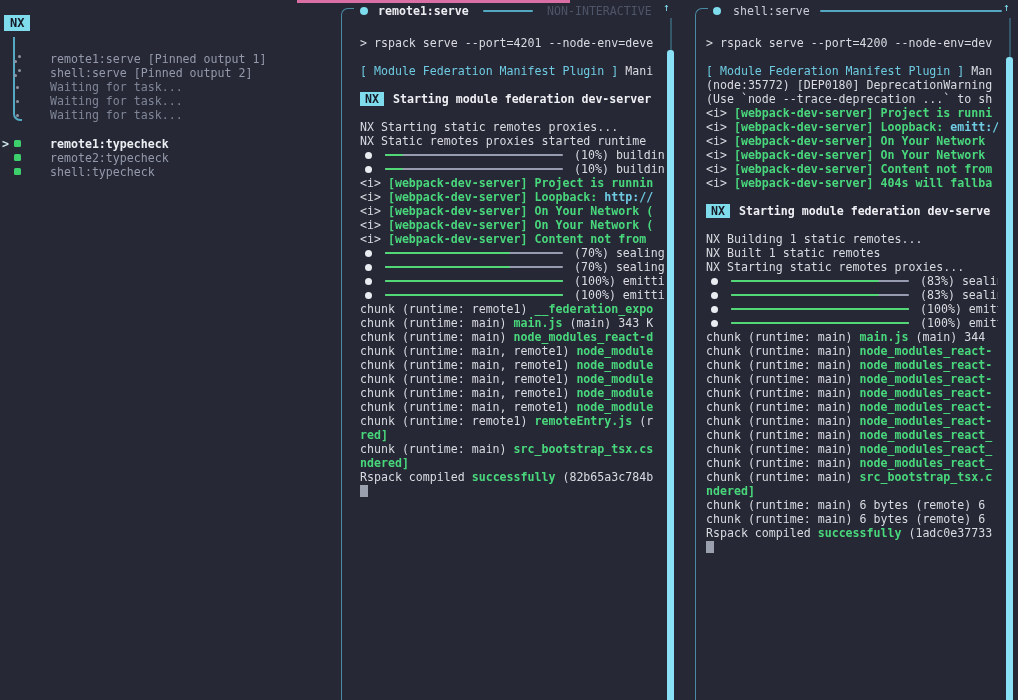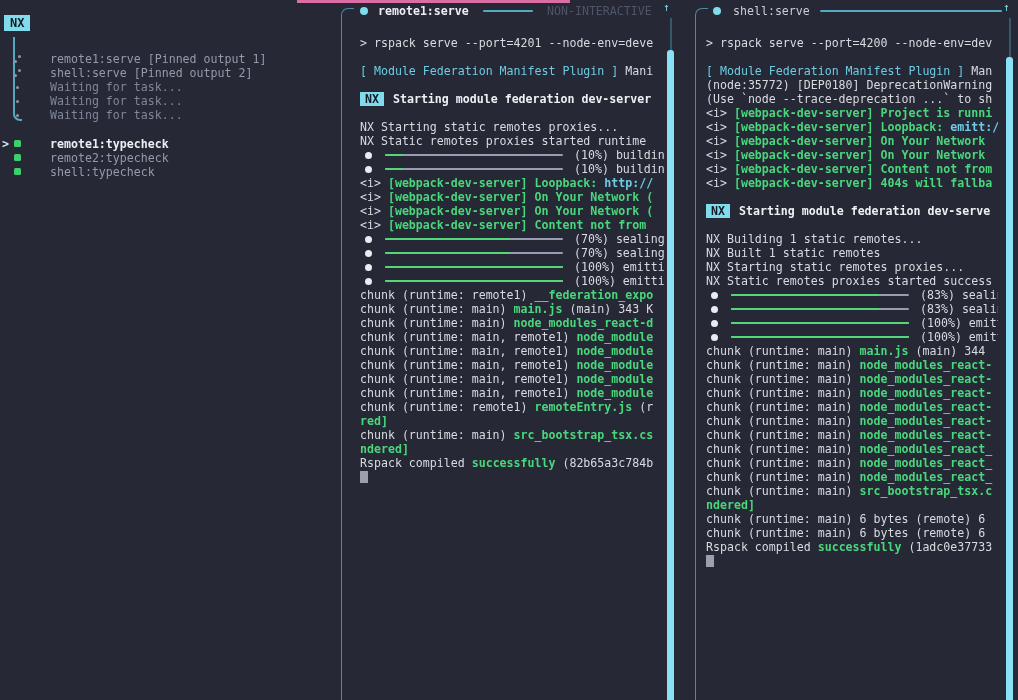--- a/index.html
+++ b/index.html
@@ -92,20 +92,21 @@
       <div class="tline"><span class="sw">&gt; rspack serve --port=4201 --node-env=deve</span></div>
       <div class="tline"></div>
       <div class="tline"><span class="sc">[ Module Federation Manifest Plugin ]</span><span class="sw"> Mani</span></div>
       <div class="tline"></div>
       <div class="tline"><span class="badge">NX</span><span class="badge-text">Starting module federation dev-server</span></div>
       <div class="tline"></div>
       <div class="tline"><span class="sw">NX Starting static remotes proxies...</span></div>
       <div class="tline"><span class="sw">NX Static remotes proxies started runtime</span></div>
       <div class="tline flex"><span class="bullet"></span><span class="pbar"><span class="pbar-fill" style="width: 10%;"></span></span><span class="pbar-label">(10%) buildin</span></div>
       <div class="tline flex"><span class="bullet"></span><span class="pbar"><span class="pbar-fill" style="width: 10%;"></span></span><span class="pbar-label">(10%) buildin</span></div>
+      <div class="tline"><span class="sw">&lt;i&gt; </span><span class="sg">[webpack-dev-server] Project is runnin</span></div>
       <div class="tline"><span class="sw">&lt;i&gt; </span><span class="sg">[webpack-dev-server] Loopback: </span><span class="scb">http://</span></div>
       <div class="tline"><span class="sw">&lt;i&gt; </span><span class="sg">[webpack-dev-server] On Your Network (</span></div>
       <div class="tline"><span class="sw">&lt;i&gt; </span><span class="sg">[webpack-dev-server] On Your Network (</span></div>
       <div class="tline"><span class="sw">&lt;i&gt; </span><span class="sg">[webpack-dev-server] Content not from</span></div>
       <div class="tline flex"><span class="bullet"></span><span class="pbar"><span class="pbar-fill" style="width: 70%;"></span></span><span class="pbar-label">(70%) sealing</span></div>
       <div class="tline flex"><span class="bullet"></span><span class="pbar"><span class="pbar-fill" style="width: 70%;"></span></span><span class="pbar-label">(70%) sealing</span></div>
       <div class="tline flex"><span class="bullet"></span><span class="pbar"><span class="pbar-fill" style="width: 100%;"></span></span><span class="pbar-label">(100%) emitti</span></div>
       <div class="tline flex"><span class="bullet"></span><span class="pbar"><span class="pbar-fill" style="width: 100%;"></span></span><span class="pbar-label">(100%) emitti</span></div>
       <div class="tline"><span class="sw">chunk (runtime: remote1) </span><span class="sg">__federation_expo</span></div>
       <div class="tline"><span class="sw">chunk (runtime: main) </span><span class="sg">main.js</span><span class="sw"> (main) 343 K</span></div>
@@ -141,21 +142,20 @@
       <div class="tline"><span class="sw">&lt;i&gt; </span><span class="sg">[webpack-dev-server] On Your Network</span></div>
       <div class="tline"><span class="sw">&lt;i&gt; </span><span class="sg">[webpack-dev-server] On Your Network</span></div>
       <div class="tline"><span class="sw">&lt;i&gt; </span><span class="sg">[webpack-dev-server] Content not from</span></div>
       <div class="tline"><span class="sw">&lt;i&gt; </span><span class="sg">[webpack-dev-server] 404s will fallba</span></div>
       <div class="tline"></div>
       <div class="tline"><span class="badge">NX</span><span class="badge-text">Starting module federation dev-serve</span></div>
       <div class="tline"></div>
       <div class="tline"><span class="sw">NX Building 1 static remotes...</span></div>
       <div class="tline"><span class="sw">NX Built 1 static remotes</span></div>
       <div class="tline"><span class="sw">NX Starting static remotes proxies...</span></div>
-      <div class="tline"><span class="sw">NX Static remotes proxies started success</span></div>
       <div class="tline flex"><span class="bullet"></span><span class="pbar"><span class="pbar-fill" style="width: 83%;"></span></span><span class="pbar-label">(83%) sealin</span></div>
       <div class="tline flex"><span class="bullet"></span><span class="pbar"><span class="pbar-fill" style="width: 83%;"></span></span><span class="pbar-label">(83%) sealin</span></div>
       <div class="tline flex"><span class="bullet"></span><span class="pbar"><span class="pbar-fill" style="width: 100%;"></span></span><span class="pbar-label">(100%) emitt</span></div>
       <div class="tline flex"><span class="bullet"></span><span class="pbar"><span class="pbar-fill" style="width: 100%;"></span></span><span class="pbar-label">(100%) emitt</span></div>
       <div class="tline"><span class="sw">chunk (runtime: main) </span><span class="sg">main.js</span><span class="sw"> (main) 344</span></div>
       <div class="tline"><span class="sw">chunk (runtime: main) </span><span class="sg">node_modules_react-</span></div>
       <div class="tline"><span class="sw">chunk (runtime: main) </span><span class="sg">node_modules_react-</span></div>
       <div class="tline"><span class="sw">chunk (runtime: main) </span><span class="sg">node_modules_react-</span></div>
       <div class="tline"><span class="sw">chunk (runtime: main) </span><span class="sg">node_modules_react-</span></div>
       <div class="tline"><span class="sw">chunk (runtime: main) </span><span class="sg">node_modules_react-</span></div>

